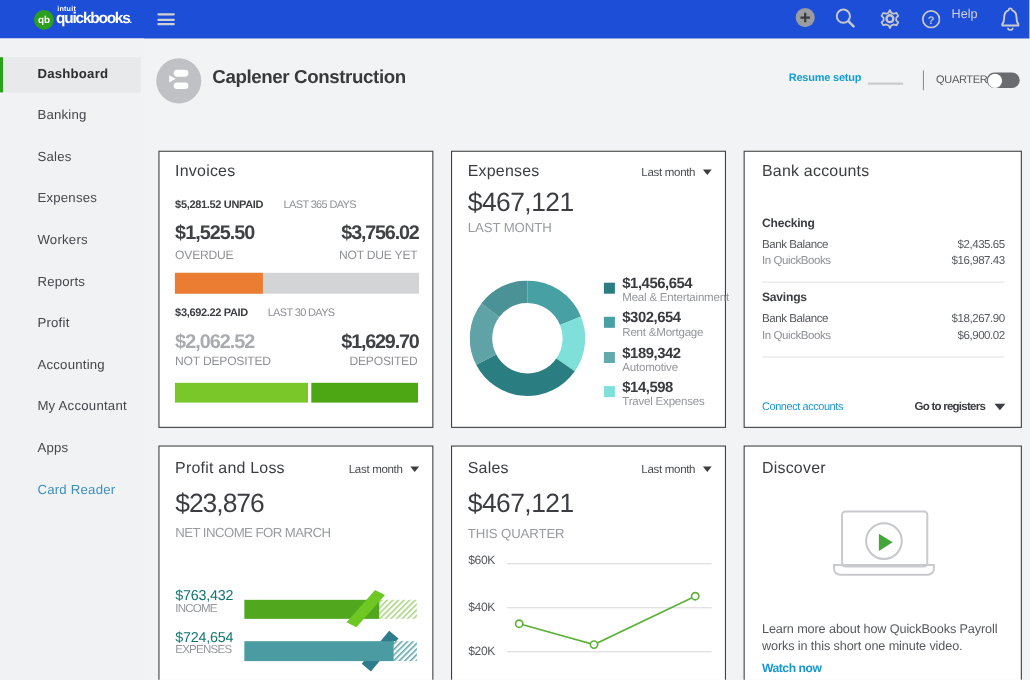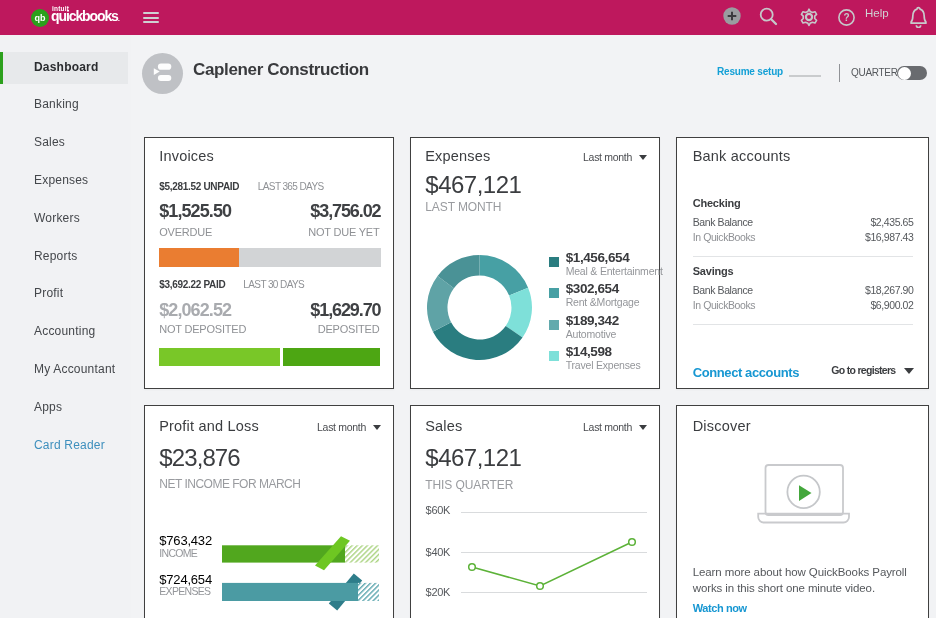--- a/index.html
+++ b/index.html
@@ -1,21 +1,21 @@
 <!DOCTYPE html>
 <html><head>
 <meta charset="utf-8">
 <style>
 * { margin:0; padding:0; box-sizing:border-box; }
 html,body { width:936px; height:618px; overflow:hidden; }
 body { font-family:"Liberation Sans", sans-serif; background:#f2f3f5; position:relative; }
 .t { position:absolute; line-height:1; white-space:nowrap; }
 
 
-.topbar { position:absolute; left:0; top:0; width:936px; height:35px; background:#be185d; }
+.topbar { position:absolute; left:0; top:0; width:936px; height:35px; background:#1d4ed8; }
 .qb-logo { position:absolute; left:31px; top:9px; width:18px; height:18px; border-radius:50%; background:#2ca01c; }
 .qb-logo span { position:absolute; left:3.5px; top:4.5px; color:#fff; font-size:9px; font-weight:bold; line-height:1;}
 .intuit { left:52px; top:6px; color:#fff; font-size:6.5px; font-weight:bold; letter-spacing:0.2px;}
 .qbword { left:51px; top:9.3px; color:#fff; font-size:14px; font-weight:bold; letter-spacing:-1.1px;}
 .hamb { position:absolute; left:143px; top:12px; width:16px; height:12px; }
 .hamb div { height:2px; background:#cfd0d2; margin-bottom:2.6px; border-radius:1px;}
 .ticon { position:absolute; }
 .help-txt { left:865px; top:8px; color:#d0d1d3; font-size:11.5px; }
 
 
@@ -62,27 +62,27 @@
 .leg-lab { left:154.7px; font-size:10.5px; color:#94969a; letter-spacing:-0.2px; }
 
 
 #bank { left:676px; top:137px; width:253px; height:252px; }
 #bank .c-title { left:15.7px; }
 .b-sec { left:15.7px; font-size:11px; color:#3b3d40; font-weight:bold; letter-spacing:-0.2px; }
 .b-row-l { left:15.7px; font-size:10.5px; color:#55585c; letter-spacing:-0.4px; }
 .b-row-l2 { left:15.7px; font-size:10.5px; color:#8f9195; letter-spacing:-0.4px; }
 .b-row-r { right:14.5px; font-size:10.5px; color:#55585c; letter-spacing:-0.4px; }
 .b-div { position:absolute; left:15.7px; right:15px; height:1px; background:#e2e4e6; }
-.connect { left:15.7px; top:228.1px; color:#1797d2; font-size:13px; font-weight:bold; letter-spacing:-0.4px; }
+.connect { left:15.7px; top:228.1px; color:#1797d2; font-size:10px; font-weight:normal; letter-spacing:-0.4px; }
 .goreg { right:14.5px; top:227.3px; color:#3b3d40; font-size:10.5px; font-weight:bold; letter-spacing:-0.7px; }
 .goreg:after { content:""; display:inline-block; margin-left:8px; vertical-align:0.5px; border-left:5px solid transparent; border-right:5px solid transparent; border-top:6px solid #3b3d40; }
 
 
 #pl { left:144px; top:405px; width:250px; height:235px; }
-.pl-val { left:14.3px; font-size:13px; color:#000000; letter-spacing:-0.2px; }
+.pl-val { left:14.3px; font-size:13px; color:#0f766e; letter-spacing:-0.2px; }
 .pl-lab { left:14.3px; font-size:10.5px; color:#94969a; letter-spacing:-0.7px; }
 
 
 #sales { left:410px; top:405px; width:250px; height:235px; }
 .ax-lab { left:14.6px; font-size:11px; color:#55585c; letter-spacing:-0.3px; }
 .gridline { position:absolute; left:50px; right:12px; height:1px; background:#d9dbdd; }
 
 
 #disc { left:676px; top:405px; width:253px; height:235px; }
 #disc .c-title { left:15.7px; }

